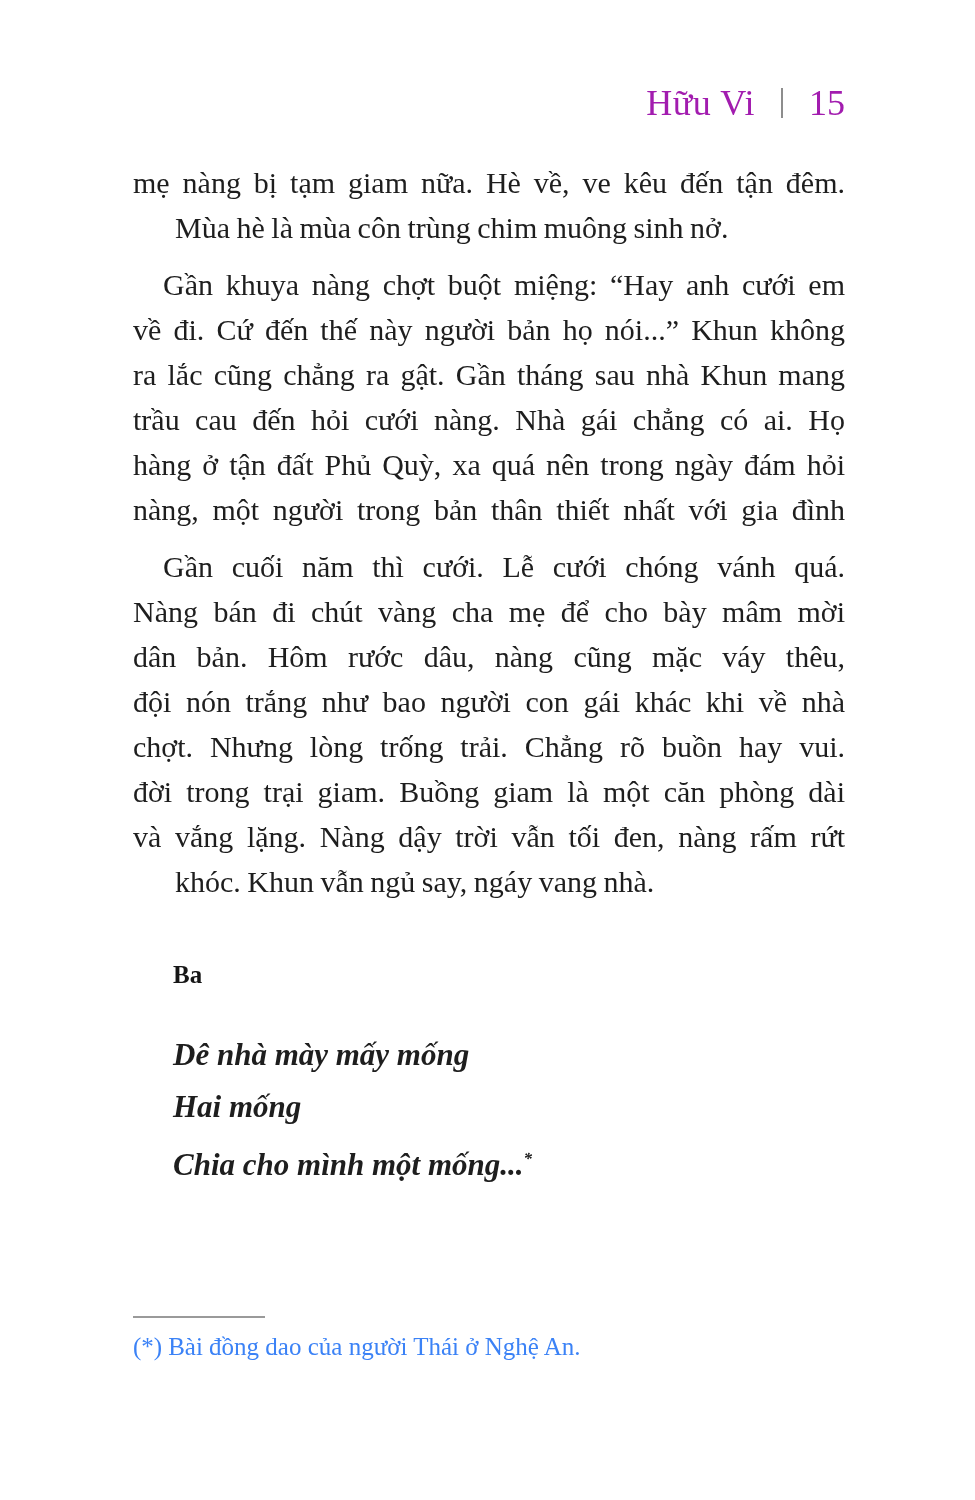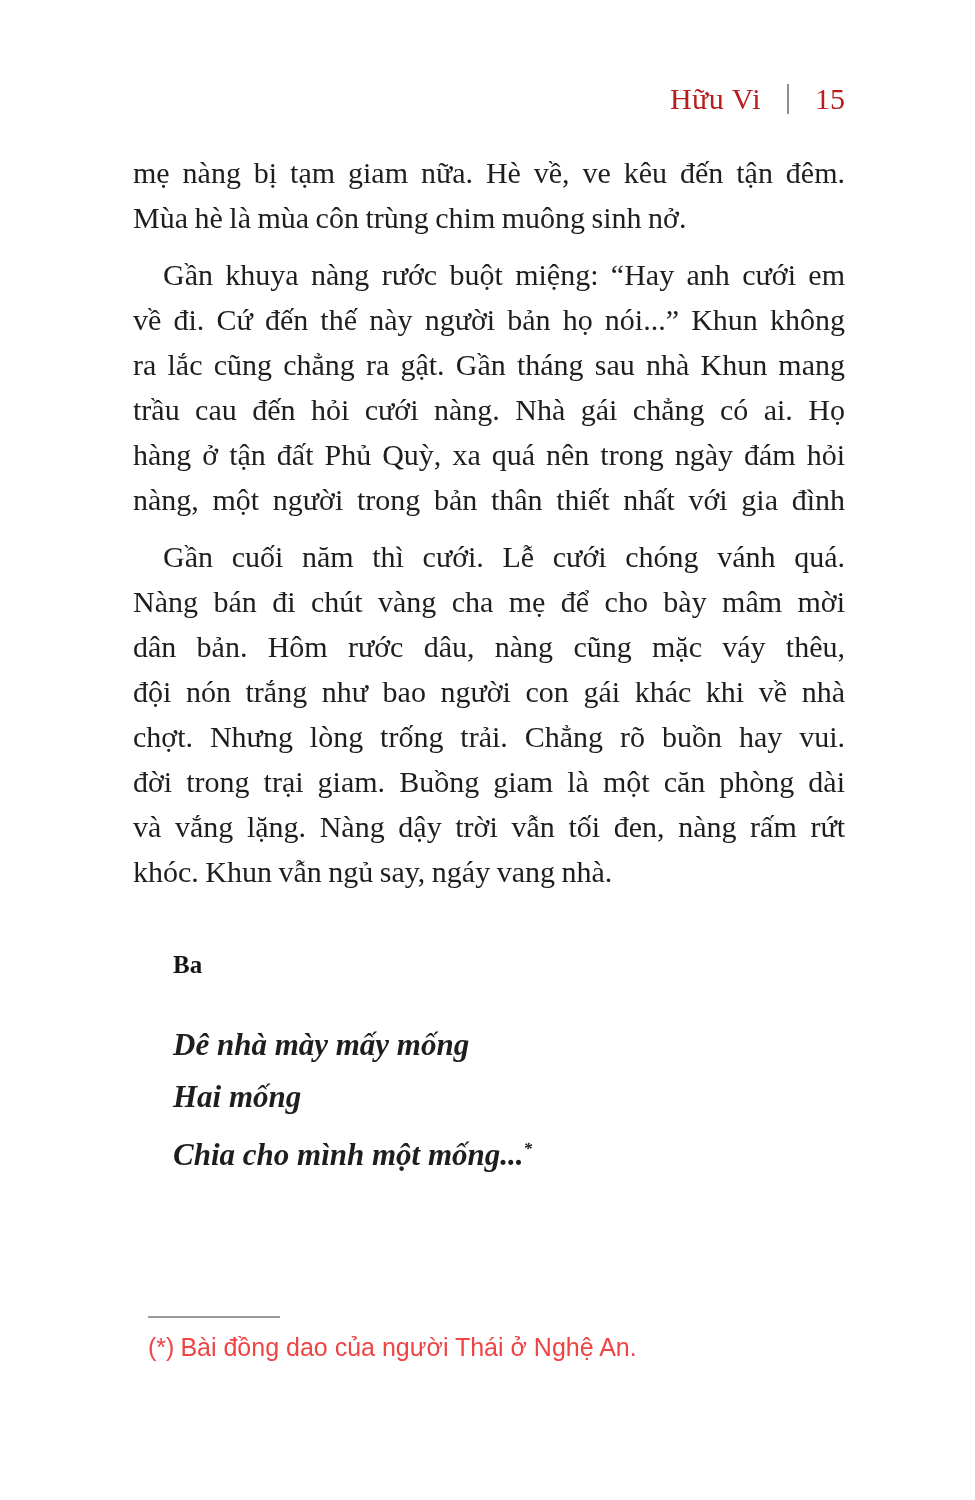--- a/index.html
+++ b/index.html
@@ -4,48 +4,48 @@
 <style>
   html,body { margin:0; padding:0; background:#ffffff; }
   .page {
     position:relative; width:975px; height:1500px; background:#ffffff;
     font-family:"Liberation Serif","DejaVu Serif",serif; color:#1e1e1e; overflow:hidden;
   }
 
   
   .runhead {
     position:absolute; top:82px; right:130px;
-    display:flex; align-items:center; font-size:30px; color:#b91c1c;
+    display:flex; align-items:center; font-size:36px; color:#a21caf;
   }
   .runhead .author { letter-spacing:0.5px; }
   .runhead .bar { width:2px; height:30px; background:#8d8d8d; margin:0 26px; }
 
   
-  .content { position:absolute; left:133px; top:150px; width:712px; }
+  .content { position:absolute; left:133px; top:160px; width:712px; }
   .para { margin:0 0 12px 0; }
   .line {
     font-size:30px; line-height:45px; height:45px; overflow:hidden;
     word-spacing:-1px; white-space:normal;
   }
   .j    { text-align:justify; text-align-last:justify; }
-  .last { text-align:left; text-align-last:left; }
+  .last { text-align:left; text-align-last:left;margin-left:42px; }
   .ind  { text-indent:30px; }
 
   .heading {
     margin:48px 0 0 40px; font-weight:bold; font-size:25px; line-height:45px; color:#161616;
   }
 
   .verse { margin:32px 0 0 40px; font-style:italic; font-size:31px;font-weight:bold; }
   .verse .vline { line-height:52px; }
   .verse sup { font-size:0.55em; vertical-align:super; }
 
   
   .footnote {
     position:absolute; left:133px; top:1316px;
-    font-family:Liberation Sans, sans-serif; color:#ef4444;margin-left:15px;
+    font-family:Liberation Serif, serif; color:#3b82f6;
   }
   .footnote .rule { width:132px; height:2px; background:#9a9a9a; margin-bottom:13px; }
   .footnote .fn-line { font-size:25px; line-height:32px; }
   .footnote .fn-marker { margin-right:6px; }
 </style>
 </head>
 <body>
 
 <div class="page">
 
@@ -56,21 +56,21 @@
   </div>
 
   <div class="content">
 
     <div class="para">
       <div class="line j">mẹ nàng bị tạm giam nữa. Hè về, ve kêu đến tận đêm.</div>
       <div class="line last">Mùa hè là mùa côn trùng chim muông sinh nở.</div>
     </div>
 
     <div class="para">
-      <div class="line j ind">Gần khuya nàng rước buột miệng: “Hay anh cưới em</div>
+      <div class="line j ind">Gần khuya nàng chợt buột miệng: “Hay anh cưới em</div>
       <div class="line j">về đi. Cứ đến thế này người bản họ nói...” Khun không</div>
       <div class="line j">ra lắc cũng chẳng ra gật. Gần tháng sau nhà Khun mang</div>
       <div class="line j">trầu cau đến hỏi cưới nàng. Nhà gái chẳng có ai. Họ</div>
       <div class="line j">hàng ở tận đất Phủ Quỳ, xa quá nên trong ngày đám hỏi</div>
       <div class="line j">nàng, một người trong bản thân thiết nhất với gia đình</div>
     </div>
 
     <div class="para">
       <div class="line j ind">Gần cuối năm thì cưới. Lễ cưới chóng vánh quá.</div>
       <div class="line j">Nàng bán đi chút vàng cha mẹ để cho bày mâm mời</div>

